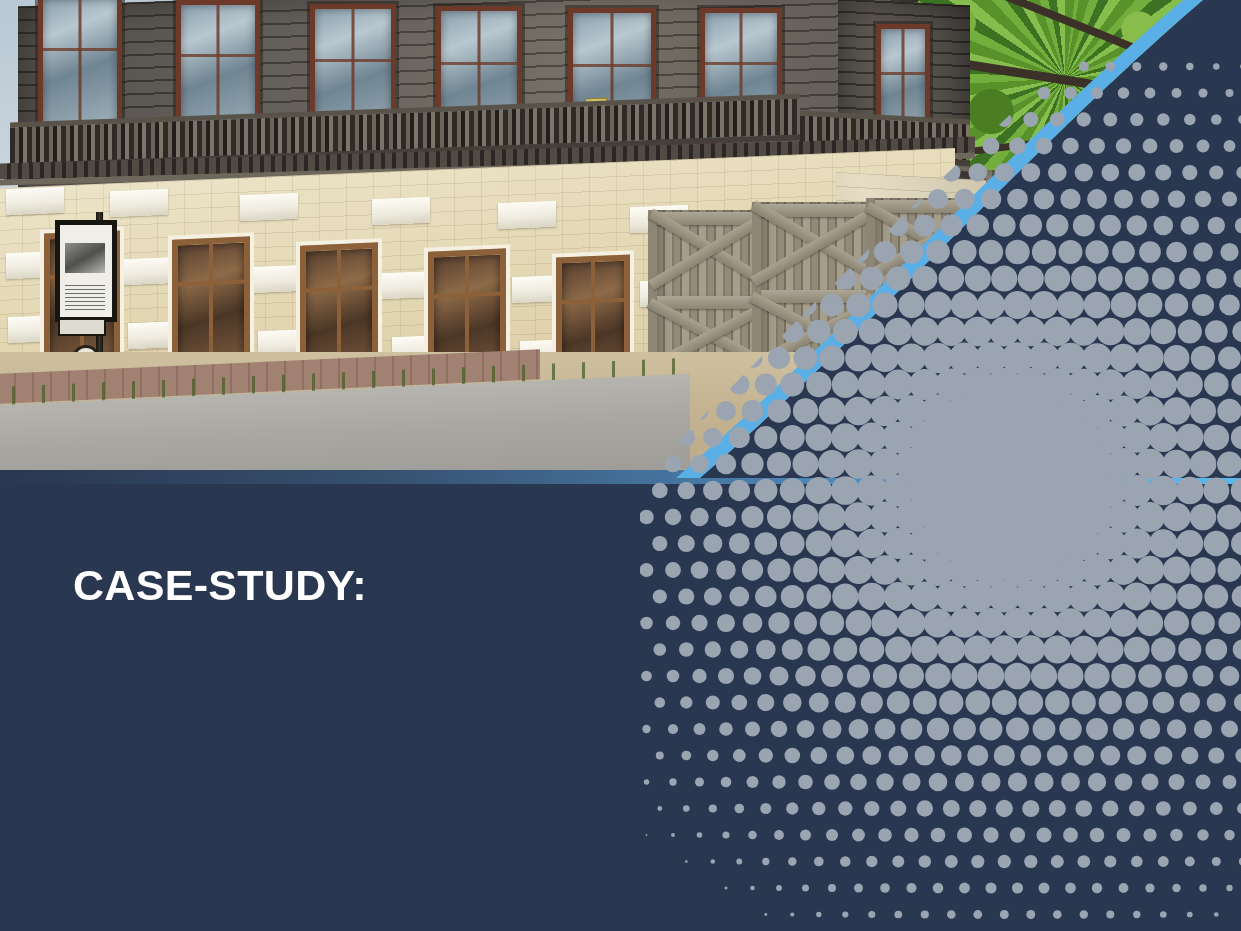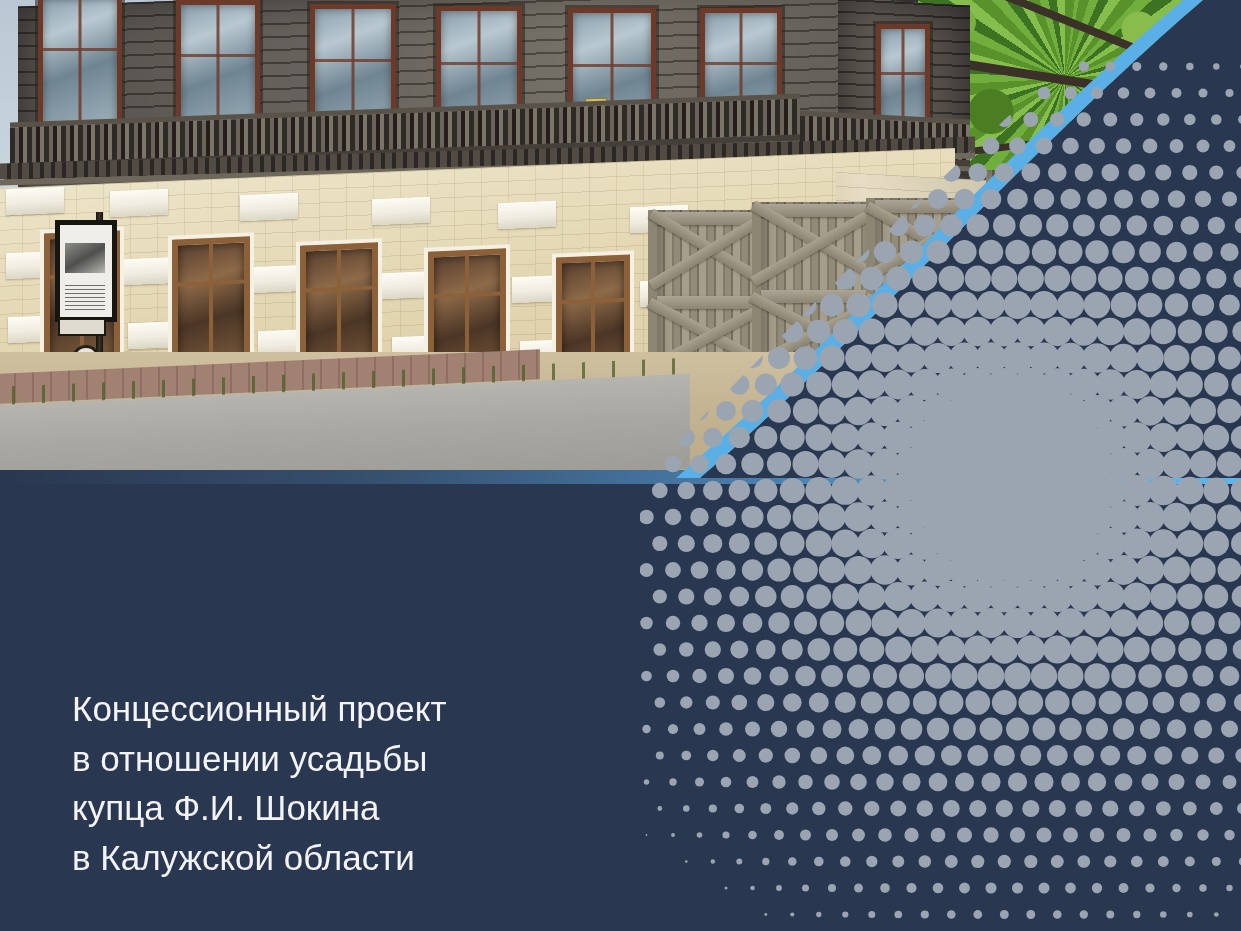--- a/index.html
+++ b/index.html
@@ -1281,19 +1281,16 @@
         <circle cx="337.8" cy="907.5" r="1.96"></circle>
         <circle cx="364.3" cy="907.5" r="2.02"></circle>
         <circle cx="390.8" cy="907.5" r="2.00"></circle>
         <circle cx="417.3" cy="907.5" r="1.90"></circle>
         <circle cx="443.8" cy="907.5" r="1.73"></circle>
         <circle cx="470.3" cy="907.5" r="1.48"></circle>
         <circle cx="496.8" cy="907.5" r="1.15"></circle>
       </g>
   </svg>
 
-
-  <div class="subhead">Концессионный проект
-в отношении усадьбы
-купца Ф.И. Шокина
-в Калужской области</div>
+  <div class="headline">CASE-STUDY:</div>
+
 
 </div>
 
 </body></html>

